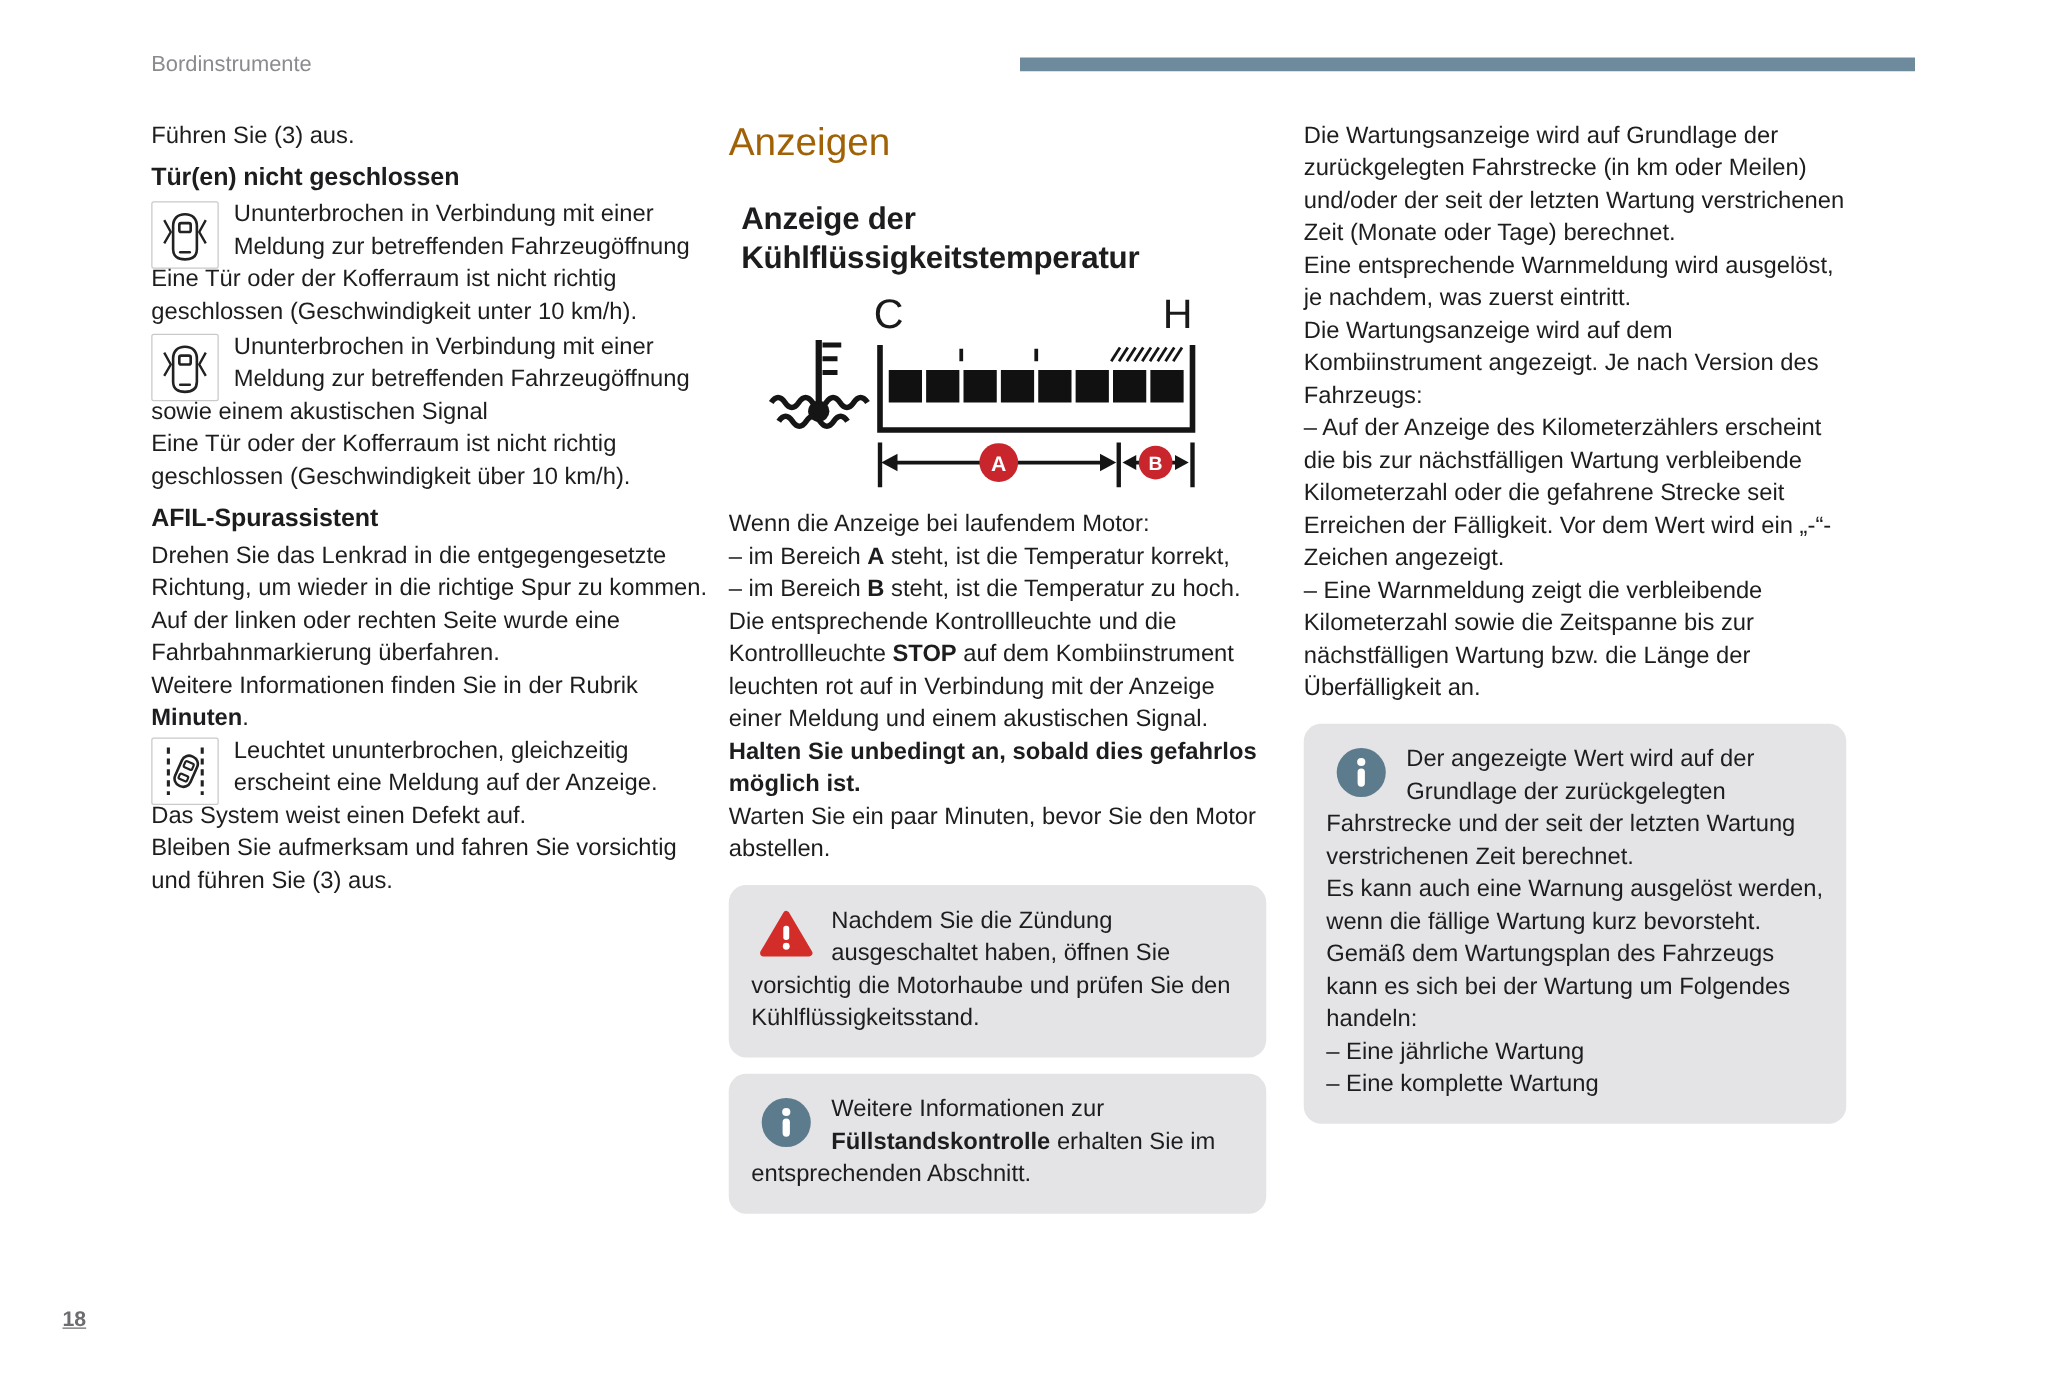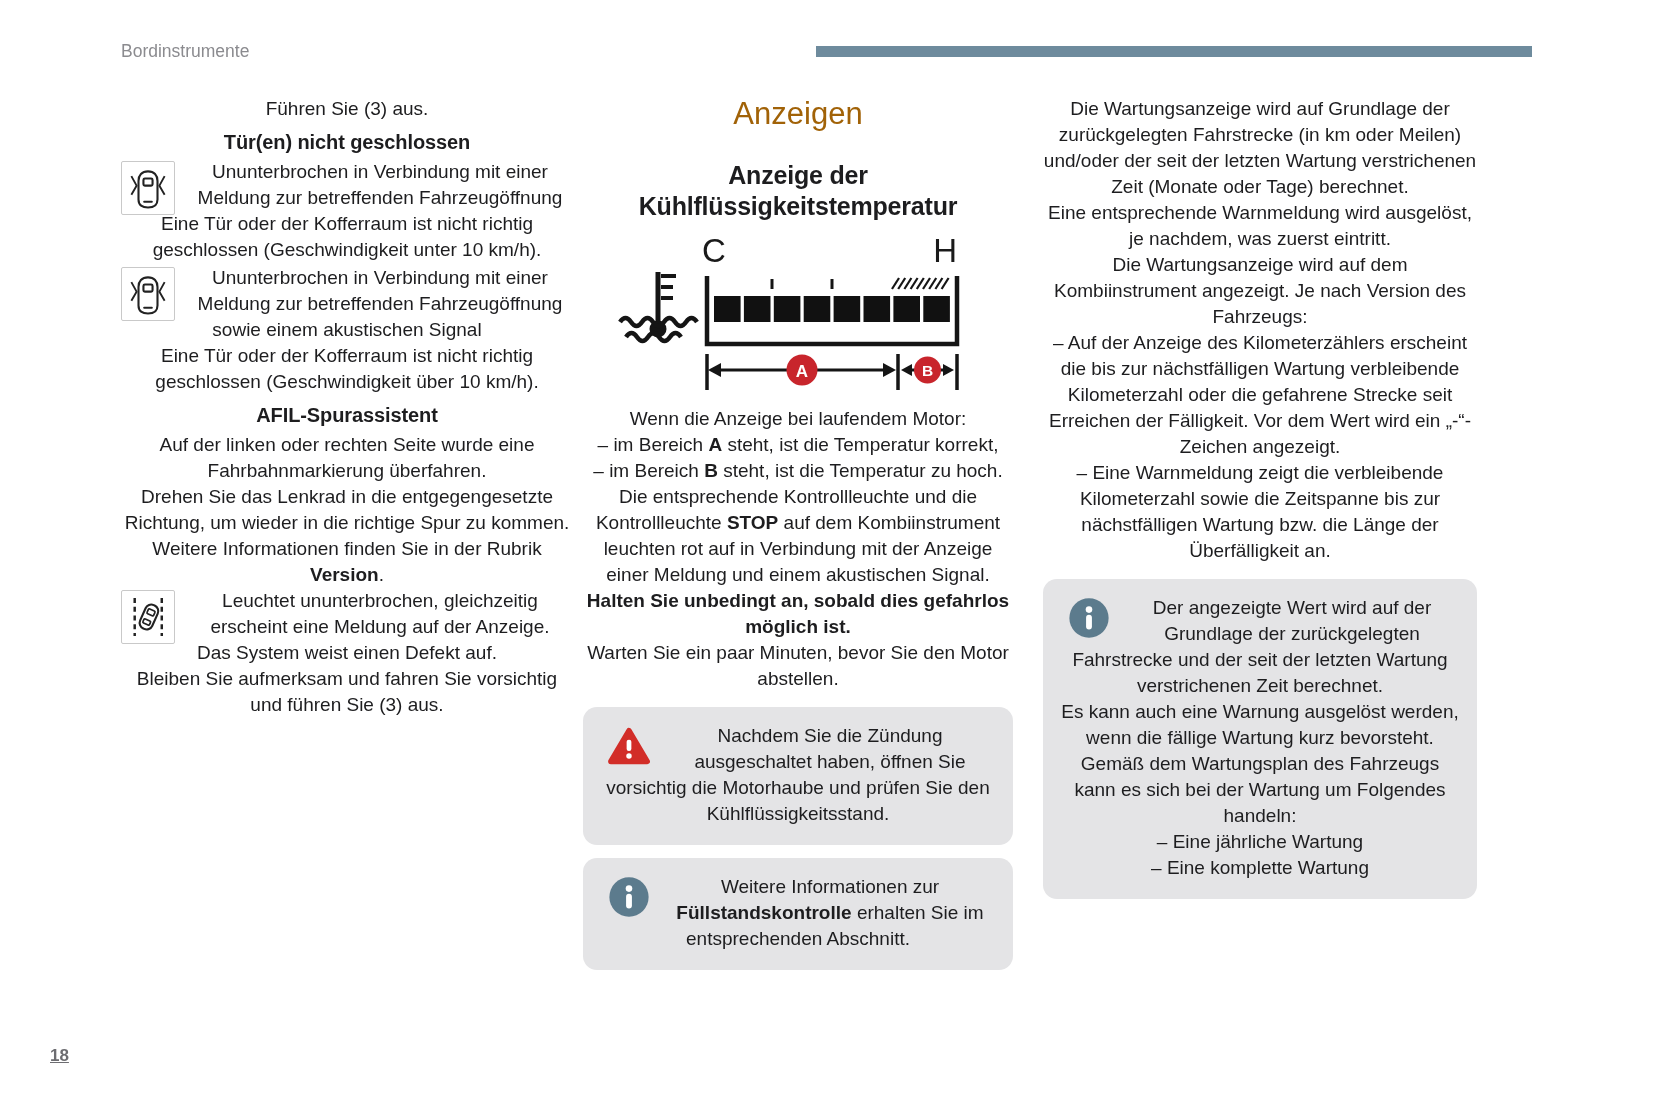--- a/index.html
+++ b/index.html
@@ -1,17 +1,17 @@
 <!DOCTYPE html>
 <html><head>
 <meta charset="utf-8">
 <style>
   html,body{margin:0;padding:0;background:#fff;}
   .page{position:relative;width:1532px;height:1102px;background:#fff;overflow:hidden;
-        font-family:"Liberation Sans","DejaVu Sans",sans-serif;color:#1d1d1f;text-align:center;}
+        font-family:"Liberation Sans","DejaVu Sans",sans-serif;color:#1d1d1f;}
   .crumb{position:absolute;left:121px;top:41px;font-size:17.5px;color:#8b8b8f;}
   .accent-bar{position:absolute;left:816px;top:46px;width:837px;height:11px;background:#6e8b9d;}
   .pagenum{position:absolute;left:50px;top:1046px;font-size:17px;font-weight:700;color:#6d6d71;text-decoration:underline;}
   .col{position:absolute;top:96px;}
   .col1{left:121px;width:452px;}
   .col2{left:583px;width:430px;}
   .col3{left:1043px;width:434px;}
   p.body{margin:0;font-size:19px;line-height:26px;}
   .b{font-weight:700;}
   .clear{clear:left;}
@@ -60,23 +60,23 @@
           <line x1="16" y1="37.5" x2="24" y2="37.5" stroke="#222" stroke-width="2.2" stroke-linecap="round"></line>
           <polyline points="2.5,10.5 8,20.5 2.5,30" fill="none" stroke="#222" stroke-width="2"></polyline>
           <polyline points="37.5,10.5 32,20.5 37.5,30" fill="none" stroke="#222" stroke-width="2"></polyline>
         </svg>
       </span><span>Ununterbrochen in Verbindung mit einer Meldung zur betreffenden Fahrzeugöffnung sowie einem akustischen Signal</span>
     </p>
     <p class="body clear">Eine Tür oder der Kofferraum ist nicht richtig geschlossen (Geschwindigkeit über 10 km/h).</p>
 
     <h3 class="subhead">AFIL-Spurassistent</h3>
 
+    <p class="body">Drehen Sie das Lenkrad in die entgegengesetzte Richtung, um wieder in die richtige Spur zu kommen.</p>
     <p class="body clear">Auf der linken oder rechten Seite wurde eine Fahrbahnmarkierung überfahren.</p>
-    <p class="body">Drehen Sie das Lenkrad in die entgegengesetzte Richtung, um wieder in die richtige Spur zu kommen.</p>
-    <p class="body"><span>Weitere Informationen finden Sie in der Rubrik </span><span class="b">Version</span><span>.</span></p>
+    <p class="body"><span>Weitere Informationen finden Sie in der Rubrik </span><span class="b">Minuten</span><span>.</span></p>
 
     <p class="body">
       <span class="iconbox">
         <svg width="38" height="44" viewBox="0 0 40 46">
           <line x1="6" y1="3" x2="6" y2="43" stroke="#222" stroke-width="2.6" stroke-dasharray="5.2,4"></line>
           <line x1="34.5" y1="3" x2="34.5" y2="43" stroke="#222" stroke-width="2.6" stroke-dasharray="5.2,4"></line>
           <g transform="rotate(24 21 23)">
             <rect x="14" y="9.5" width="14" height="27" rx="6.5" fill="#fff" stroke="#222" stroke-width="2.2"></rect>
             <rect x="17.2" y="15" width="7.6" height="5.4" rx="1.2" fill="none" stroke="#222" stroke-width="1.8"></rect>
             <rect x="17.2" y="26.5" width="7.6" height="4.6" rx="1.2" fill="none" stroke="#222" stroke-width="1.8"></rect>

